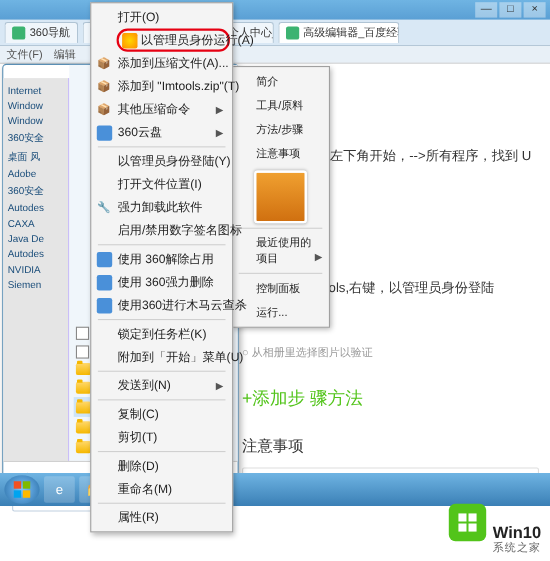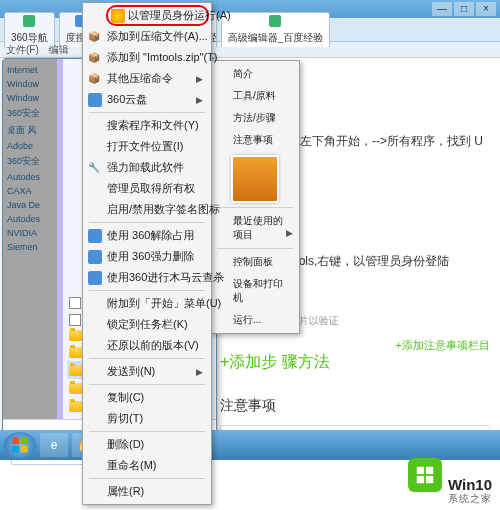--- a/index.html
+++ b/index.html
@@ -4,21 +4,21 @@
 <style>
 * { margin: 0; padding: 0; box-sizing: border-box; font-family: "Microsoft YaHei", Arial, sans-serif; }
 body { width: 500px; height: 510px; background: #fff; overflow: hidden; position: relative; font-size: 11px; }
 
 
 .topbar { height: 18px; background: linear-gradient(#6fb4e3, #5a9fd4); display: flex; align-items: center; padding: 0 4px; }
 .topbar .wctrl { display: flex; gap: 2px; margin-left: auto; }
 .topbar .wctrl span { width: 20px; height: 14px; background: rgba(255,255,255,0.4); font-size: 10px; text-align: center; line-height: 14px; color: #333; }
 
 .tabrow { height: 24px; background: #d9e8f5; display: flex; align-items: center; padding: 0 4px; gap: 4px; border-bottom: 1px solid #b0c4d4; }
-.tab { display: flex; align-items: center; gap: 4px; padding: 2px 6px; background: #f0f6fb; border: 1px solid #b0c4d4; border-bottom: none; border-radius: 3px 3px 0 0; font-size: 10px; color: #333; max-width: 110px; overflow: hidden; white-space: nowrap; flex-direction: column; }
+.tab { display: flex; align-items: center; gap: 4px; padding: 2px 6px; background: #f0f6fb; border: 1px solid #b0c4d4; border-bottom: none; border-radius: 3px 3px 0 0; font-size: 10px; color: #333; max-width: 110px; overflow: hidden; white-space: nowrap; }
 .tab.active { background: #fff; }
 .favicon { width: 12px; height: 12px; background: #4a90d9; border-radius: 2px; flex-shrink: 0; }
 .favicon.g { background: #3cb371; }
 .favicon.o { background: #ff8c00; }
 
 .toolbar2 { height: 16px; background: #e8f0f7; display: flex; align-items: center; padding: 0 6px; font-size: 10px; color: #555; gap: 10px; border-bottom: 1px solid #ccc; }
 
 
 .content-area { position: absolute; left: 210px; top: 58px; right: 0; bottom: 60px; background: #fff; padding: 10px; }
 .step { display: flex; align-items: flex-start; gap: 10px; margin-bottom: 40px; }
@@ -29,21 +29,21 @@
 .thumb.b { background: #d0e4f4; }
 .hint { font-size: 10px; color: #999; margin: 4px 0 20px 0; }
 .add-step { color: #52c41a; font-size: 16px; padding: 4px 0; }
 .section-title { font-size: 14px; color: #333; margin: 20px 0 10px 0; }
 .input-box { border: 1px solid #ddd; padding: 8px; color: #bbb; font-size: 11px; border-radius: 2px; }
 .add-side { position: absolute; right: 10px; top: 280px; color: #52c41a; font-size: 11px; }
 
 
 .start-menu { position: absolute; left: 2px; top: 58px; width: 215px; height: 395px; background: #fff; border: 1px solid #5a8fb5; border-radius: 4px; box-shadow: 2px 2px 6px rgba(0,0,0,0.3); display: flex; flex-direction: column; }
 .sm-top { flex: 1; display: flex; }
-.sm-left { width: 60px; background: #a3a3a3; border-right: 6px solid #c4b5fd; padding: 4px 2px; overflow: hidden; }
+.sm-left { width: 60px; background: #e5e5e5; border-right: 1px solid #c4b5fd; padding: 4px 2px; overflow: hidden; margin-top: 12px; }
 .sm-left-item { font-size: 9px; color: #1a4d7a; padding: 2px 2px; white-space: nowrap; overflow: hidden; cursor: pointer; }
 .sm-right { flex: 1; background: #f0f6fb; padding: 4px; overflow-y: auto; }
 .sm-folder { display: flex; align-items: center; gap: 4px; padding: 2px 2px; font-size: 10px; color: #333; cursor: pointer; white-space: nowrap; }
 .sm-folder.sel { background: #cde4f7; }
 .folder-icon { width: 14px; height: 11px; background: linear-gradient(#ffd86b, #f5b800); border-radius: 2px; flex-shrink: 0; position: relative; }
 .folder-icon::before { content: ''; position: absolute; top: -2px; left: 1px; width: 5px; height: 3px; background: #f5b800; border-radius: 1px 1px 0 0; }
 .file-icon { width: 12px; height: 12px; background: #fff; border: 1px solid #888; flex-shrink: 0; }
 .highlight-circle { border: 2px solid #e60012; border-radius: 50%/60%; padding: 0 2px; display: inline-block; }
 .sm-bottom { border-top: 1px solid #d0d0d0; padding: 4px 8px; }
 .sm-back { font-size: 10px; color: #333; padding: 4px 0; cursor: pointer; }
@@ -127,36 +127,34 @@
   <div class="thumb-row">
     <div class="thumb"></div>
     <div class="thumb b"></div>
   </div>
   <div class="step">
     <div class="step-num">4</div>
     <div class="step-text">找到imtools,右键，以管理员身份登陆</div>
   </div>
   <div class="hint">○ 从相册里选择图片以验证</div>
   <div class="add-step">+添加步 骤方法</div>
-  <div class="add-side">+添加注意事项栏目</div>
   <div class="section-title">注意事项</div>
   <div class="input-box">○ 点击此处添...</div>
 </div>
 
 <div class="sub-menu">
   <div class="sub-item">简介</div>
   <div class="sub-item">工具/原料</div>
   <div class="sub-item">方法/步骤</div>
   <div class="sub-item">注意事项</div>
   <div class="sub-avatar"></div>
   <div class="sub-sep"></div>
   <div class="sub-item"><span>最近使用的项目</span><span class="arrow">▶</span></div>
   <div class="sub-sep"></div>
   <div class="sub-item">控制面板</div>
-  <div class="sub-item">设备和打印机</div>
   <div class="sub-item">运行...</div>
 </div>
 
 <div class="start-menu">
   <div class="sm-top">
     <div class="sm-left">
       <div class="sm-left-item">Internet</div>
       <div class="sm-left-item">Window</div>
       <div class="sm-left-item">Window</div>
       <div class="sm-left-item">360安全</div>
@@ -202,20 +200,21 @@
         </div>
     </div>
   </div>
   <div class="sm-bottom">
     <div class="sm-back">◀ <span>返回</span></div>
     <input class="sm-search" placeholder="搜索程序和文件" style="">
   </div>
 </div>
 
 <div class="ctx-menu">
+  <div class="ctx-item">打开(O)</div>
   <div class="ctx-item hl">
       <span class="ctx-icon shield"></span>
       <span>以管理员身份运行(A)</span>
     </div>
   <div class="ctx-item">
       <span class="ctx-icon">📦</span>
       <span>添加到压缩文件(A)...</span>
     </div>
   <div class="ctx-item">
       <span class="ctx-icon">📦</span>
@@ -225,45 +224,43 @@
       <span class="ctx-icon">📦</span>
       <span>其他压缩命令</span>
       <span class="arrow">▶</span>
     </div>
   <div class="ctx-item">
       <span class="ctx-icon blue-ic"></span>
       <span>360云盘</span>
       <span class="arrow">▶</span>
     </div>
   <div class="ctx-sep"></div>
-  <div class="ctx-item">搜索程序和文件(Y)</div>
+  <div class="ctx-item">以管理员身份登陆(Y)</div>
   <div class="ctx-item">打开文件位置(I)</div>
   <div class="ctx-item">
       <span class="ctx-icon">🔧</span>
       <span>强力卸载此软件</span>
     </div>
-  <div class="ctx-item">管理员取得所有权</div>
   <div class="ctx-item">启用/禁用数字签名图标</div>
   <div class="ctx-sep"></div>
   <div class="ctx-item">
       <span class="ctx-icon blue-ic"></span>
       <span>使用 360解除占用</span>
     </div>
   <div class="ctx-item">
       <span class="ctx-icon blue-ic"></span>
       <span>使用 360强力删除</span>
     </div>
   <div class="ctx-item">
       <span class="ctx-icon blue-ic"></span>
       <span>使用360进行木马云查杀</span>
     </div>
   <div class="ctx-sep"></div>
+  <div class="ctx-item">锁定到任务栏(K)</div>
   <div class="ctx-item">附加到「开始」菜单(U)</div>
-  <div class="ctx-item">锁定到任务栏(K)</div>
-  <div class="ctx-item">还原以前的版本(V)</div>
   <div class="ctx-sep"></div>
   <div class="ctx-item">
       <span>发送到(N)</span>
       <span class="arrow">▶</span>
     </div>
   <div class="ctx-sep"></div>
   <div class="ctx-item">复制(C)</div>
   <div class="ctx-item">剪切(T)</div>
   <div class="ctx-sep"></div>
   <div class="ctx-item">删除(D)</div>

